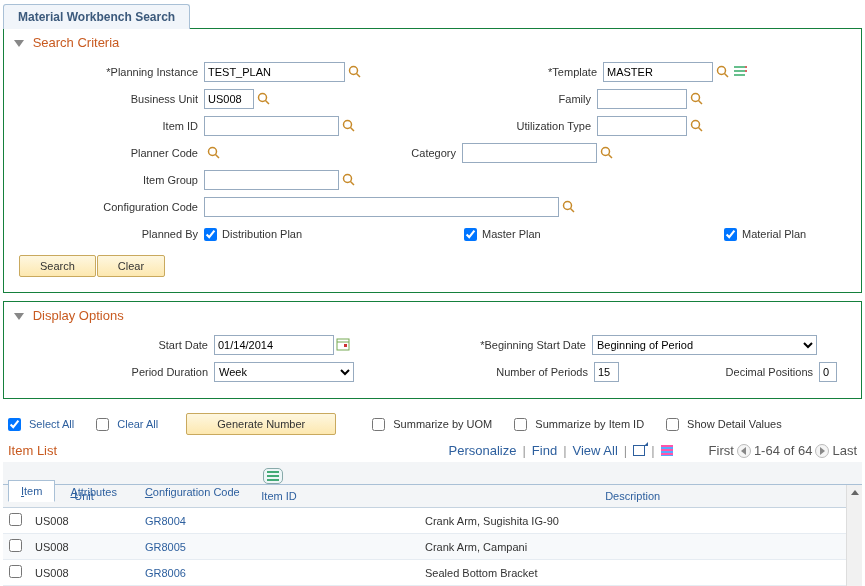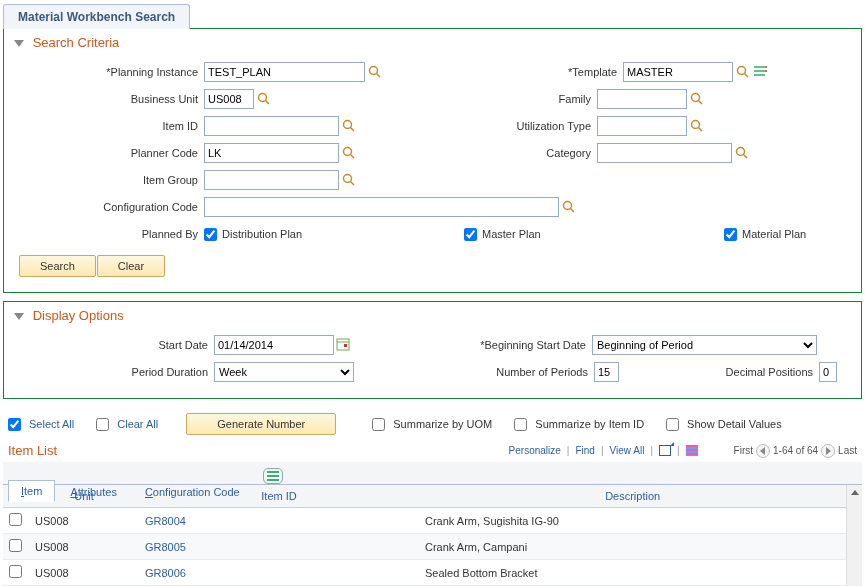--- a/index.html
+++ b/index.html
@@ -22,21 +22,21 @@
 .list-icon svg { width: 14px; height: 12px; }
 .btn { background: linear-gradient(#fef7e0, #fde8b0); border: 1px solid #c9a95e; padding: 4px 20px; font-size: 11px; cursor: pointer; border-radius: 2px; color: #333; }
 .btn-row { display: flex; gap: 1px; padding: 5px 0 5px 5px; }
 .checkbox-row { display: flex; align-items: center; gap: 5px; }
 .options-bar { display: flex; align-items: center; padding: 6px 8px; gap: 8px; flex-wrap: nowrap; }
 .chk { width: 13px; height: 13px; }
 .link { color: #2d5f9e; cursor: pointer; }
 .item-list-section { margin: 0 3px; }
 .item-list-header { display: flex; justify-content: space-between; align-items: center; padding: 2px 5px; }
 .item-list-title { color: #c85a20; font-size: 13px; }
-.item-list-controls { font-size: 10px; color: #555; display: flex; align-items: center; gap: 3px; }
+.item-list-controls { font-size: 13px; color: #555; display: flex; align-items: center; gap: 3px; }
 .grid-tabs { display: flex; border-bottom: 1px solid #a9c0d6; margin-top: 2px; background: #f3f5f7; align-items: flex-end; padding-left: 5px; gap: 2px; }
 .grid-tab { padding: 4px 12px; font-size: 11px; color: #2d5f9e; cursor: pointer; border: 1px solid transparent; border-bottom: none; position: relative; top: 18px; }
 .grid-tab.active { background: #fff; border: 1px solid #a9c0d6; border-bottom: 1px solid #fff; color: #2d5f9e; }
 .grid-table { width: 100%; border-collapse: collapse; }
 .grid-table th { text-align: center; font-weight: normal; color: #2d5f9e; padding: 5px 6px; background: #f3f5f7; border-bottom: 1px solid #c5d3e0; font-size: 11px; }
 .grid-table td { padding: 5px 6px; border-bottom: 1px solid #e6ecf2; font-size: 11px; }
 .grid-table tbody tr:nth-child(even) { background: #f7f9fb; }
 .grid-wrapper { display: flex; }
 .scrollbar { width: 16px; background: #f1f1f1; border-left: 1px solid #ddd; position: relative; }
 .scroll-arrow-up { position: absolute; top: 0; left: 0; width: 100%; height: 14px; display: flex; align-items: center; justify-content: center; }
@@ -61,21 +61,21 @@
 
 <div class="panel">
   <div class="panel-header">
     <span class="twisty"></span>
     <span>Search Criteria</span>
   </div>
   <div class="form-body">
 
     <div class="row">
       <div class="label l1">*Planning Instance</div>
-      <input type="text" style="width: 161px;" value="TEST_PLAN">
+      <input type="text" style="width: 141px;" value="TEST_PLAN">
       <span class="lookup-icon">
           <svg viewBox="0 0 14 14">
             <circle cx="5.5" cy="5.5" r="4" fill="none" stroke="#c78a2a" stroke-width="1.5"></circle>
             <line x1="8.5" y1="8.5" x2="12" y2="12" stroke="#c78a2a" stroke-width="1.5"></line>
           </svg>
         </span>
       <div style="flex:0 0 120px"></div>
       <div class="label l2">*Template</div>
       <input type="text" style="width: 110px;" value="MASTER">
       <span class="lookup-icon">
@@ -130,21 +130,20 @@
       <span class="lookup-icon">
           <svg viewBox="0 0 14 14">
             <circle cx="5.5" cy="5.5" r="4" fill="none" stroke="#c78a2a" stroke-width="1.5"></circle>
             <line x1="8.5" y1="8.5" x2="12" y2="12" stroke="#c78a2a" stroke-width="1.5"></line>
           </svg>
         </span>
     </div>
 
     <div class="row">
       <div class="label l1">Planner Code</div>
-      <input type="text" style="width: 135px;" value="LK">
       <span class="lookup-icon">
           <svg viewBox="0 0 14 14">
             <circle cx="5.5" cy="5.5" r="4" fill="none" stroke="#c78a2a" stroke-width="1.5"></circle>
             <line x1="8.5" y1="8.5" x2="12" y2="12" stroke="#c78a2a" stroke-width="1.5"></line>
           </svg>
         </span>
       <div style="flex:0 0 120px"></div>
       <div class="label l2">Category</div>
       <input type="text" style="width: 135px;" value="">
       <span class="lookup-icon">

